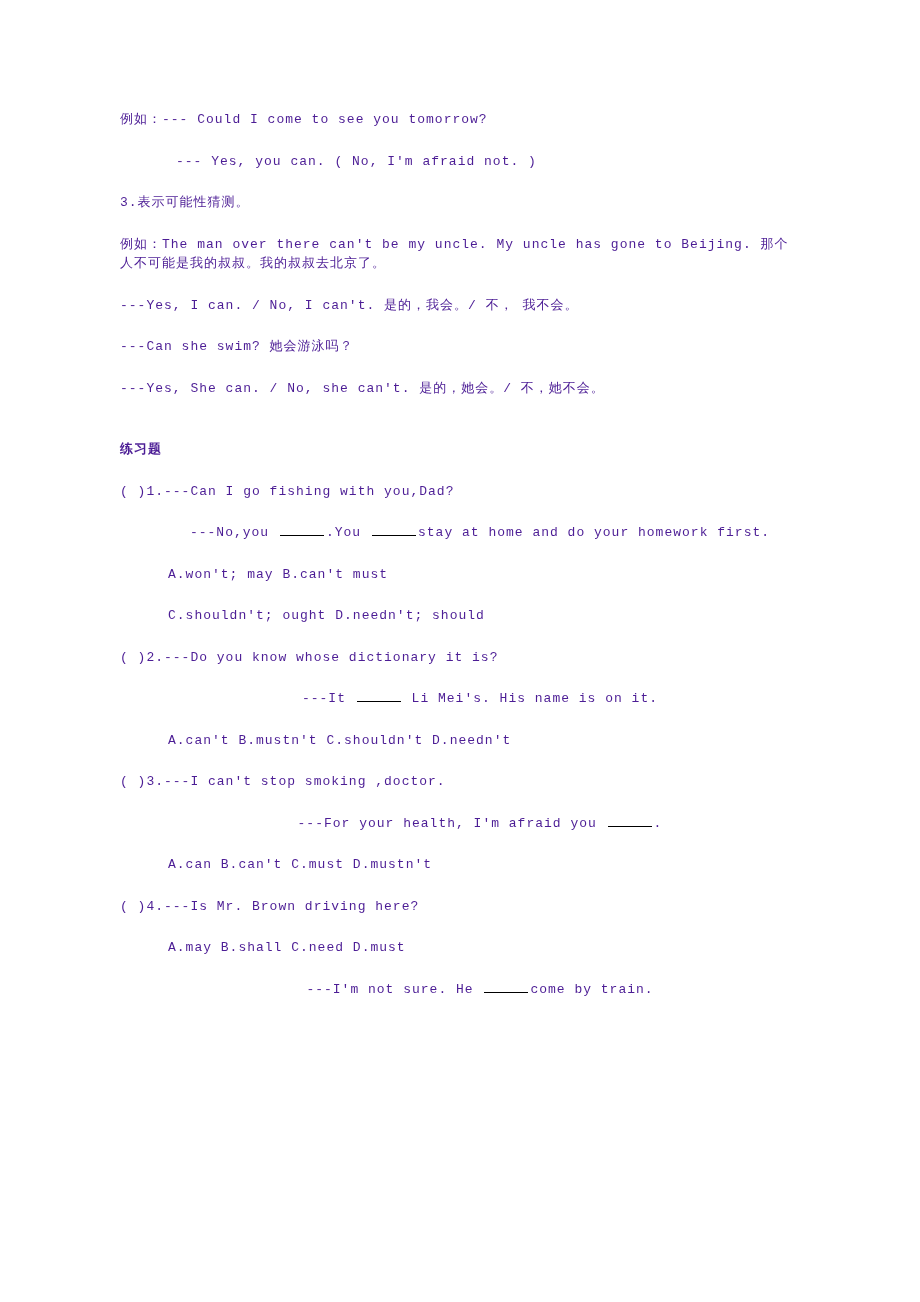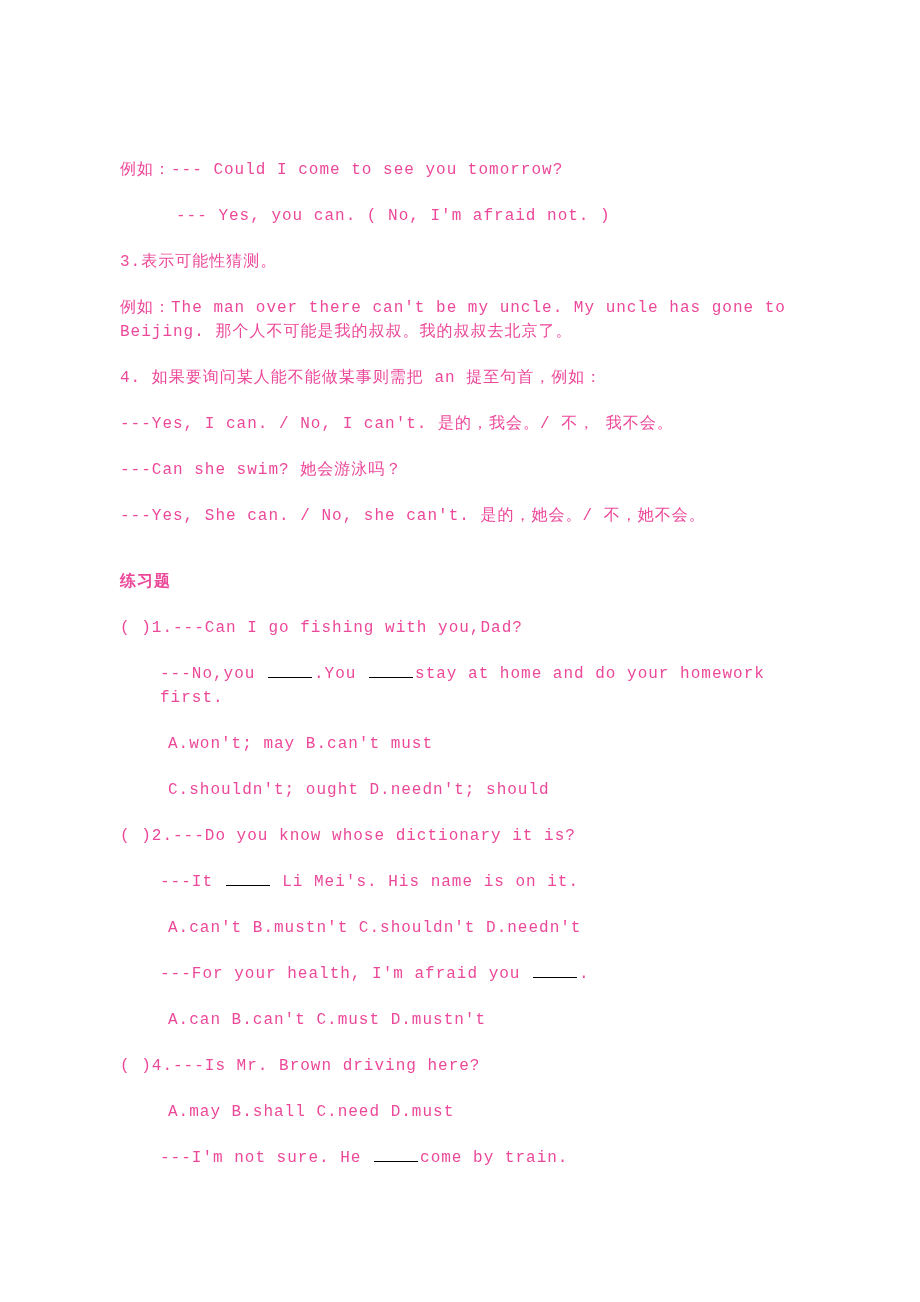--- a/index.html
+++ b/index.html
@@ -6,44 +6,44 @@
     margin: 0;
     padding: 0;
     background: #ffffff;
     font-family: "SimSun", "宋体", "Courier New", monospace;
     width: 920px;
     min-height: 1302px;
     box-sizing: border-box;
   }
   .page {
     padding: 110px 120px 60px 120px;
-    color: #ec4899;
-    font-size: 16px;
+    color: #4c1d95;
+    font-size: 13px;
     line-height: 1.5;
-    margin-top: 48px;
   }
   .para {
     margin-bottom: 22px;
     letter-spacing: 1px;
   }
   .indent-small {
     padding-left: 56px;
   }
   .section-gap {
     margin-top: 42px;
   }
   .bold {
     font-weight: bold;
     font-family: Liberation Mono, monospace;
   }
   .q-opts {
     padding-left: 48px;
   }
   .q-line {
     padding-left: 40px;
+    text-align: center;
   }
   .blank {
     display: inline-block;
     border-bottom: 1px solid #000;
     width: 44px;
     height: 0.9em;
     vertical-align: baseline;
     margin: 0 2px;
   }
 </style>
@@ -52,41 +52,41 @@
 
 <div class="page">
 
   <div class="para">例如：--- Could I come to see you tomorrow?</div>
   <div class="para indent-small">--- Yes, you can. ( No, I'm afraid not. )</div>
 
   <div class="para">3.表示可能性猜测。</div>
 
   <div class="para">例如：The man over there can't be my uncle. My uncle has gone to Beijing. 那个人不可能是我的叔叔。我的叔叔去北京了。</div>
 
-  <div class="para">4.  如果要询问某人能不能做某事则需把 an 提至句首，例如：</div>
 
   <div class="para">---Yes, I can. / No, I can't.   是的，我会。/ 不， 我不会。</div>
   <div class="para">---Can she swim?   她会游泳吗？</div>
   <div class="para">---Yes, She can. / No, she can't.    是的，她会。/ 不，她不会。</div>
 
   <div class="para bold section-gap">练习题</div>
 
   <div class="para">(  )1.---Can I go fishing with you,Dad?</div>
   <div class="para q-line">
     <span>---No,you </span><span class="blank"></span><span>.You </span><span class="blank"></span><span>stay at home and do your homework first.</span>
   </div>
   <div class="para q-opts">A.won't; may   B.can't must</div>
   <div class="para q-opts">C.shouldn't; ought   D.needn't; should</div>
 
   <div class="para">(  )2.---Do you know whose dictionary it is?</div>
   <div class="para q-line">
     <span>---It </span><span class="blank"></span><span> Li Mei's. His name is on it.</span>
   </div>
   <div class="para q-opts">A.can't   B.mustn't   C.shouldn't   D.needn't</div>
 
+  <div class="para">(  )3.---I can't stop smoking ,doctor.</div>
   <div class="para q-line">
     <span>---For your health, I'm afraid you </span><span class="blank"></span><span>.</span>
   </div>
   <div class="para q-opts">A.can   B.can't   C.must   D.mustn't</div>
 
   <div class="para">(  )4.---Is Mr. Brown driving here?</div>
   <div class="para q-opts">A.may    B.shall   C.need   D.must</div>
   <div class="para q-line">
     <span>---I'm not sure. He </span><span class="blank"></span><span>come by train.</span>
   </div>

